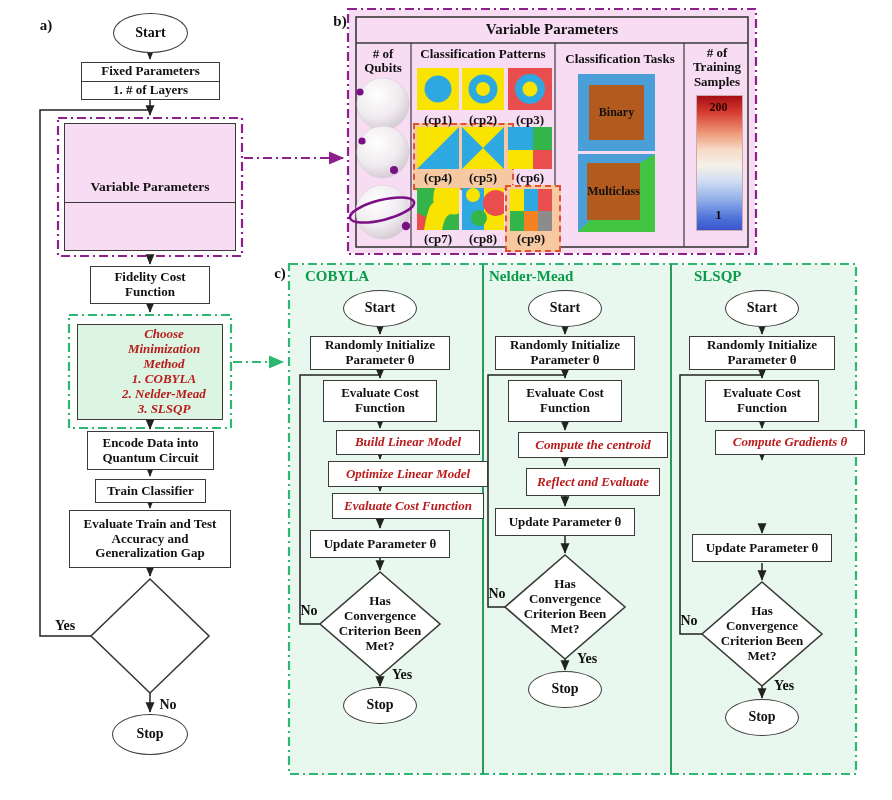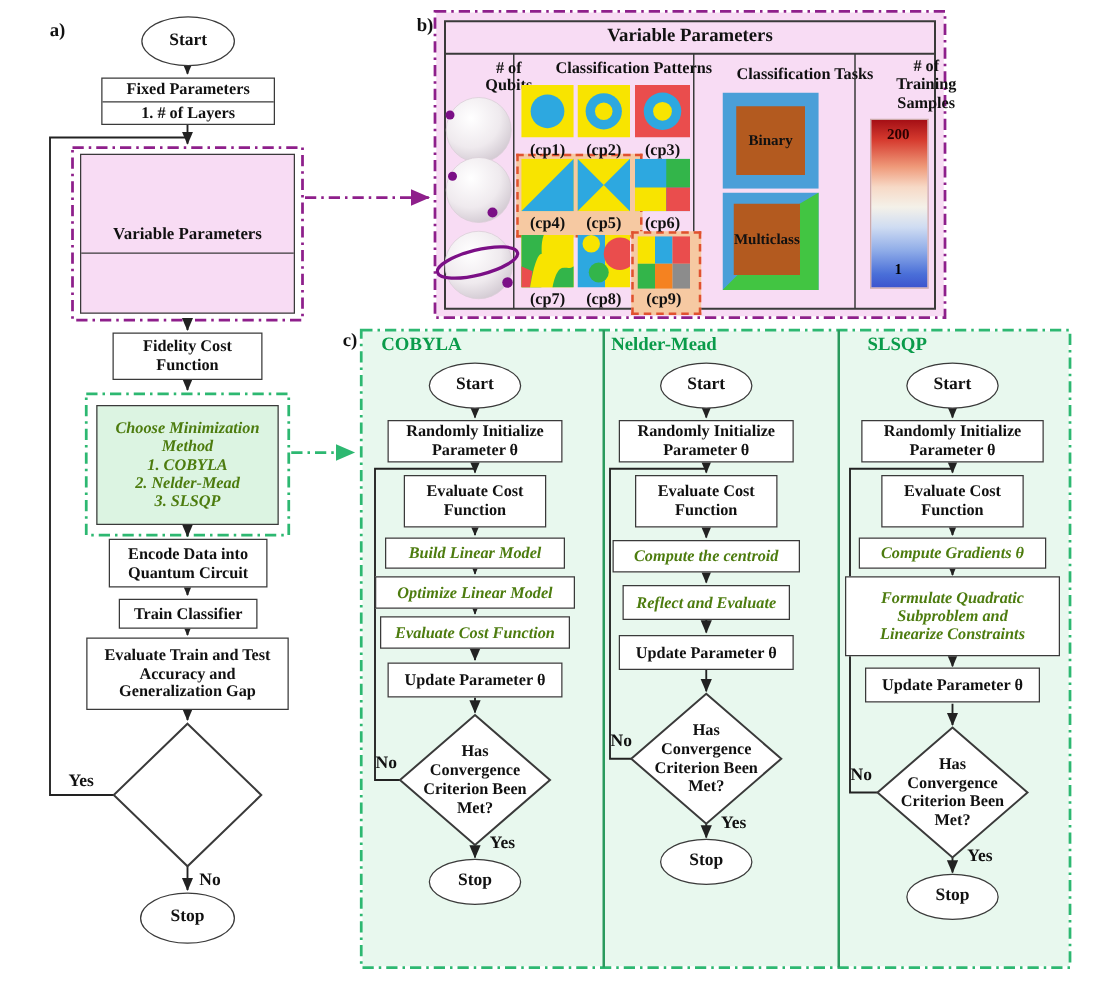--- a/index.html
+++ b/index.html
@@ -6,32 +6,32 @@
   #stage{position:relative;width:892px;height:800px;background:#fff;overflow:hidden;
          font-family:"Liberation Serif", serif;color:#111;}
   .bg{position:absolute;}
   svg.overlay{position:absolute;left:0;top:0;z-index:1;}
   .node{position:absolute;box-sizing:border-box;z-index:2;display:flex;align-items:center;
         justify-content:center;text-align:center;font-weight:bold;line-height:1.15;}
   .box{background:#fff;border:1.6px solid #3a3a3a;font-size:13px;}
   .ellipse{background:#fff;border:1.6px solid #3a3a3a;border-radius:50%;font-size:14px;}
   .ml{white-space:pre-line;}
   .plain{border:none;background:transparent;}
-  .greenit{color:#4d7c0f;font-style:italic;}
+  .greenit{color:#b91c1c;font-style:italic;margin-left:28px;}
   .gtitle{color:#0a9b4a;font-size:15px;justify-content:flex-start;}
   .ptitle{font-size:15px;}
   .dtext{font-size:13px;background:transparent;border:none;z-index:3;}
   .lab{font-size:14px;background:transparent;border:none;}
   .pinkbox{background:#f8dcf4;}
   .ltgreenbox{background:#dcf4e2;}
   .cell{position:absolute;z-index:3;line-height:0;}
   .hl{position:absolute;z-index:2;background:#f6c9a2;border:2px dashed #e0512f;}
   .cplab{position:absolute;z-index:3;font-weight:bold;font-size:13px;text-align:center;}
   .thead{position:absolute;z-index:3;font-weight:bold;font-size:13px;text-align:center;
-         line-height:1.1;white-space:pre-line;margin-left:24px;}
+         line-height:1.1;white-space:pre-line;}
   .taskimg{position:absolute;z-index:3;}
   .tasklabel{position:absolute;z-index:4;font-weight:bold;font-size:12px;text-align:center;
              display:flex;align-items:center;justify-content:center;}
   .cbar{position:absolute;z-index:3;border:1px solid #caa;
         background:linear-gradient(to bottom,#a50f15 0%,#d63b2f 12%,#ef9a7a 28%,#f7d9c6 40%,
         #f4f1e9 52%,#cfdcf2 64%,#8face8 78%,#4a6fd8 92%,#3c55ce 100%);}
   .cbarlab{position:absolute;z-index:4;font-weight:bold;font-size:12px;text-align:center;}
 </style>
 </head>
 <body>
@@ -339,23 +339,20 @@
   <div class="node plain lab" style="left:570px;top:650px;width:34px;height:18px;font-weight:bold;">Yes</div>
   <div class="node ellipse" style="left:528px;top:671px;width:74px;height:37px;">Stop</div>
 
   <div class="node plain gtitle" style="left:694px;top:267px;width:120px;height:20px;">SLSQP</div>
   <div class="node ellipse" style="left:725px;top:290px;width:74px;height:37px;">Start</div>
   <div class="node box ml" style="left:689px;top:336px;width:146px;height:34px;">Randomly Initialize
 Parameter θ</div>
   <div class="node box ml" style="left:705px;top:380px;width:114px;height:42px;">Evaluate Cost
 Function</div>
   <div class="node box greenit" style="left:687px;top:430px;width:150px;height:25px;">Compute Gradients θ</div>
-  <div class="node box greenit ml" style="left:676px;top:461px;width:172px;height:64px;">Formulate Quadratic
-Subproblem and
-Linearize Constraints</div>
   <div class="node box" style="left:692px;top:534px;width:140px;height:28px;">Update Parameter θ</div>
   <div class="node dtext ml" style="left:712px;top:602px;width:100px;height:64px;font-weight:bold;">Has
 Convergence
 Criterion Been
 Met?</div>
   <div class="node plain lab" style="left:674px;top:612px;width:30px;height:18px;font-weight:bold;">No</div>
   <div class="node plain lab" style="left:767px;top:677px;width:34px;height:18px;font-weight:bold;">Yes</div>
   <div class="node ellipse" style="left:725px;top:699px;width:74px;height:37px;">Stop</div>
 
 </div>

